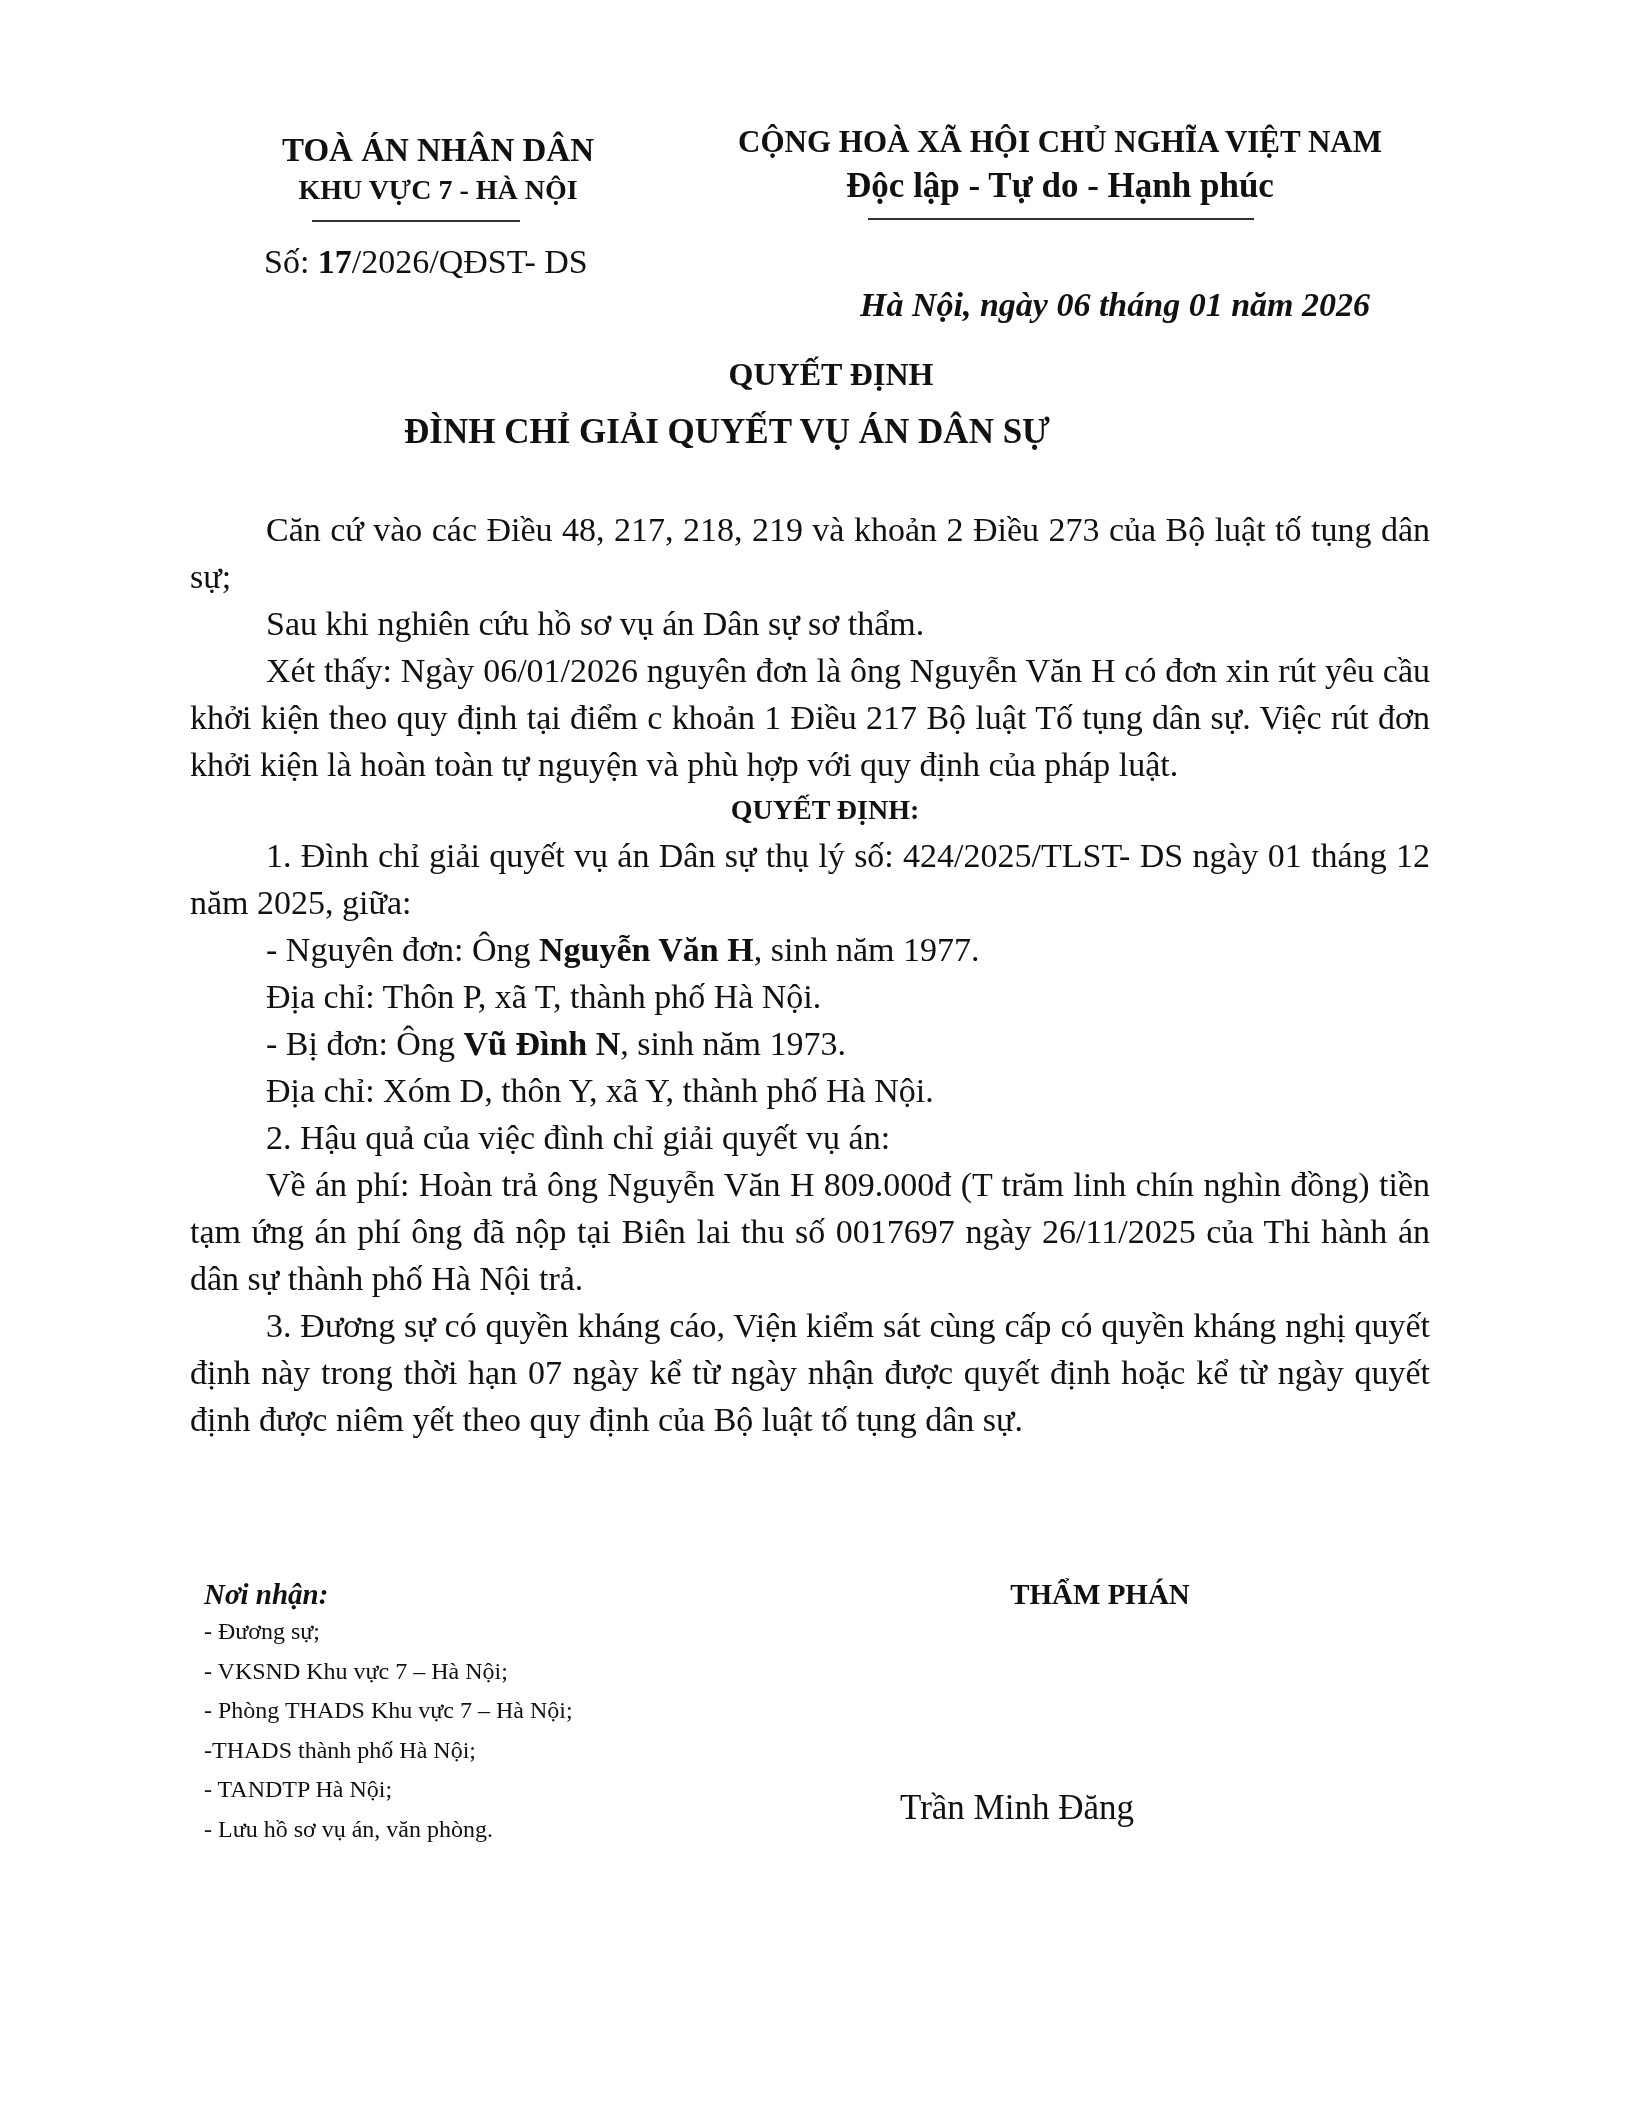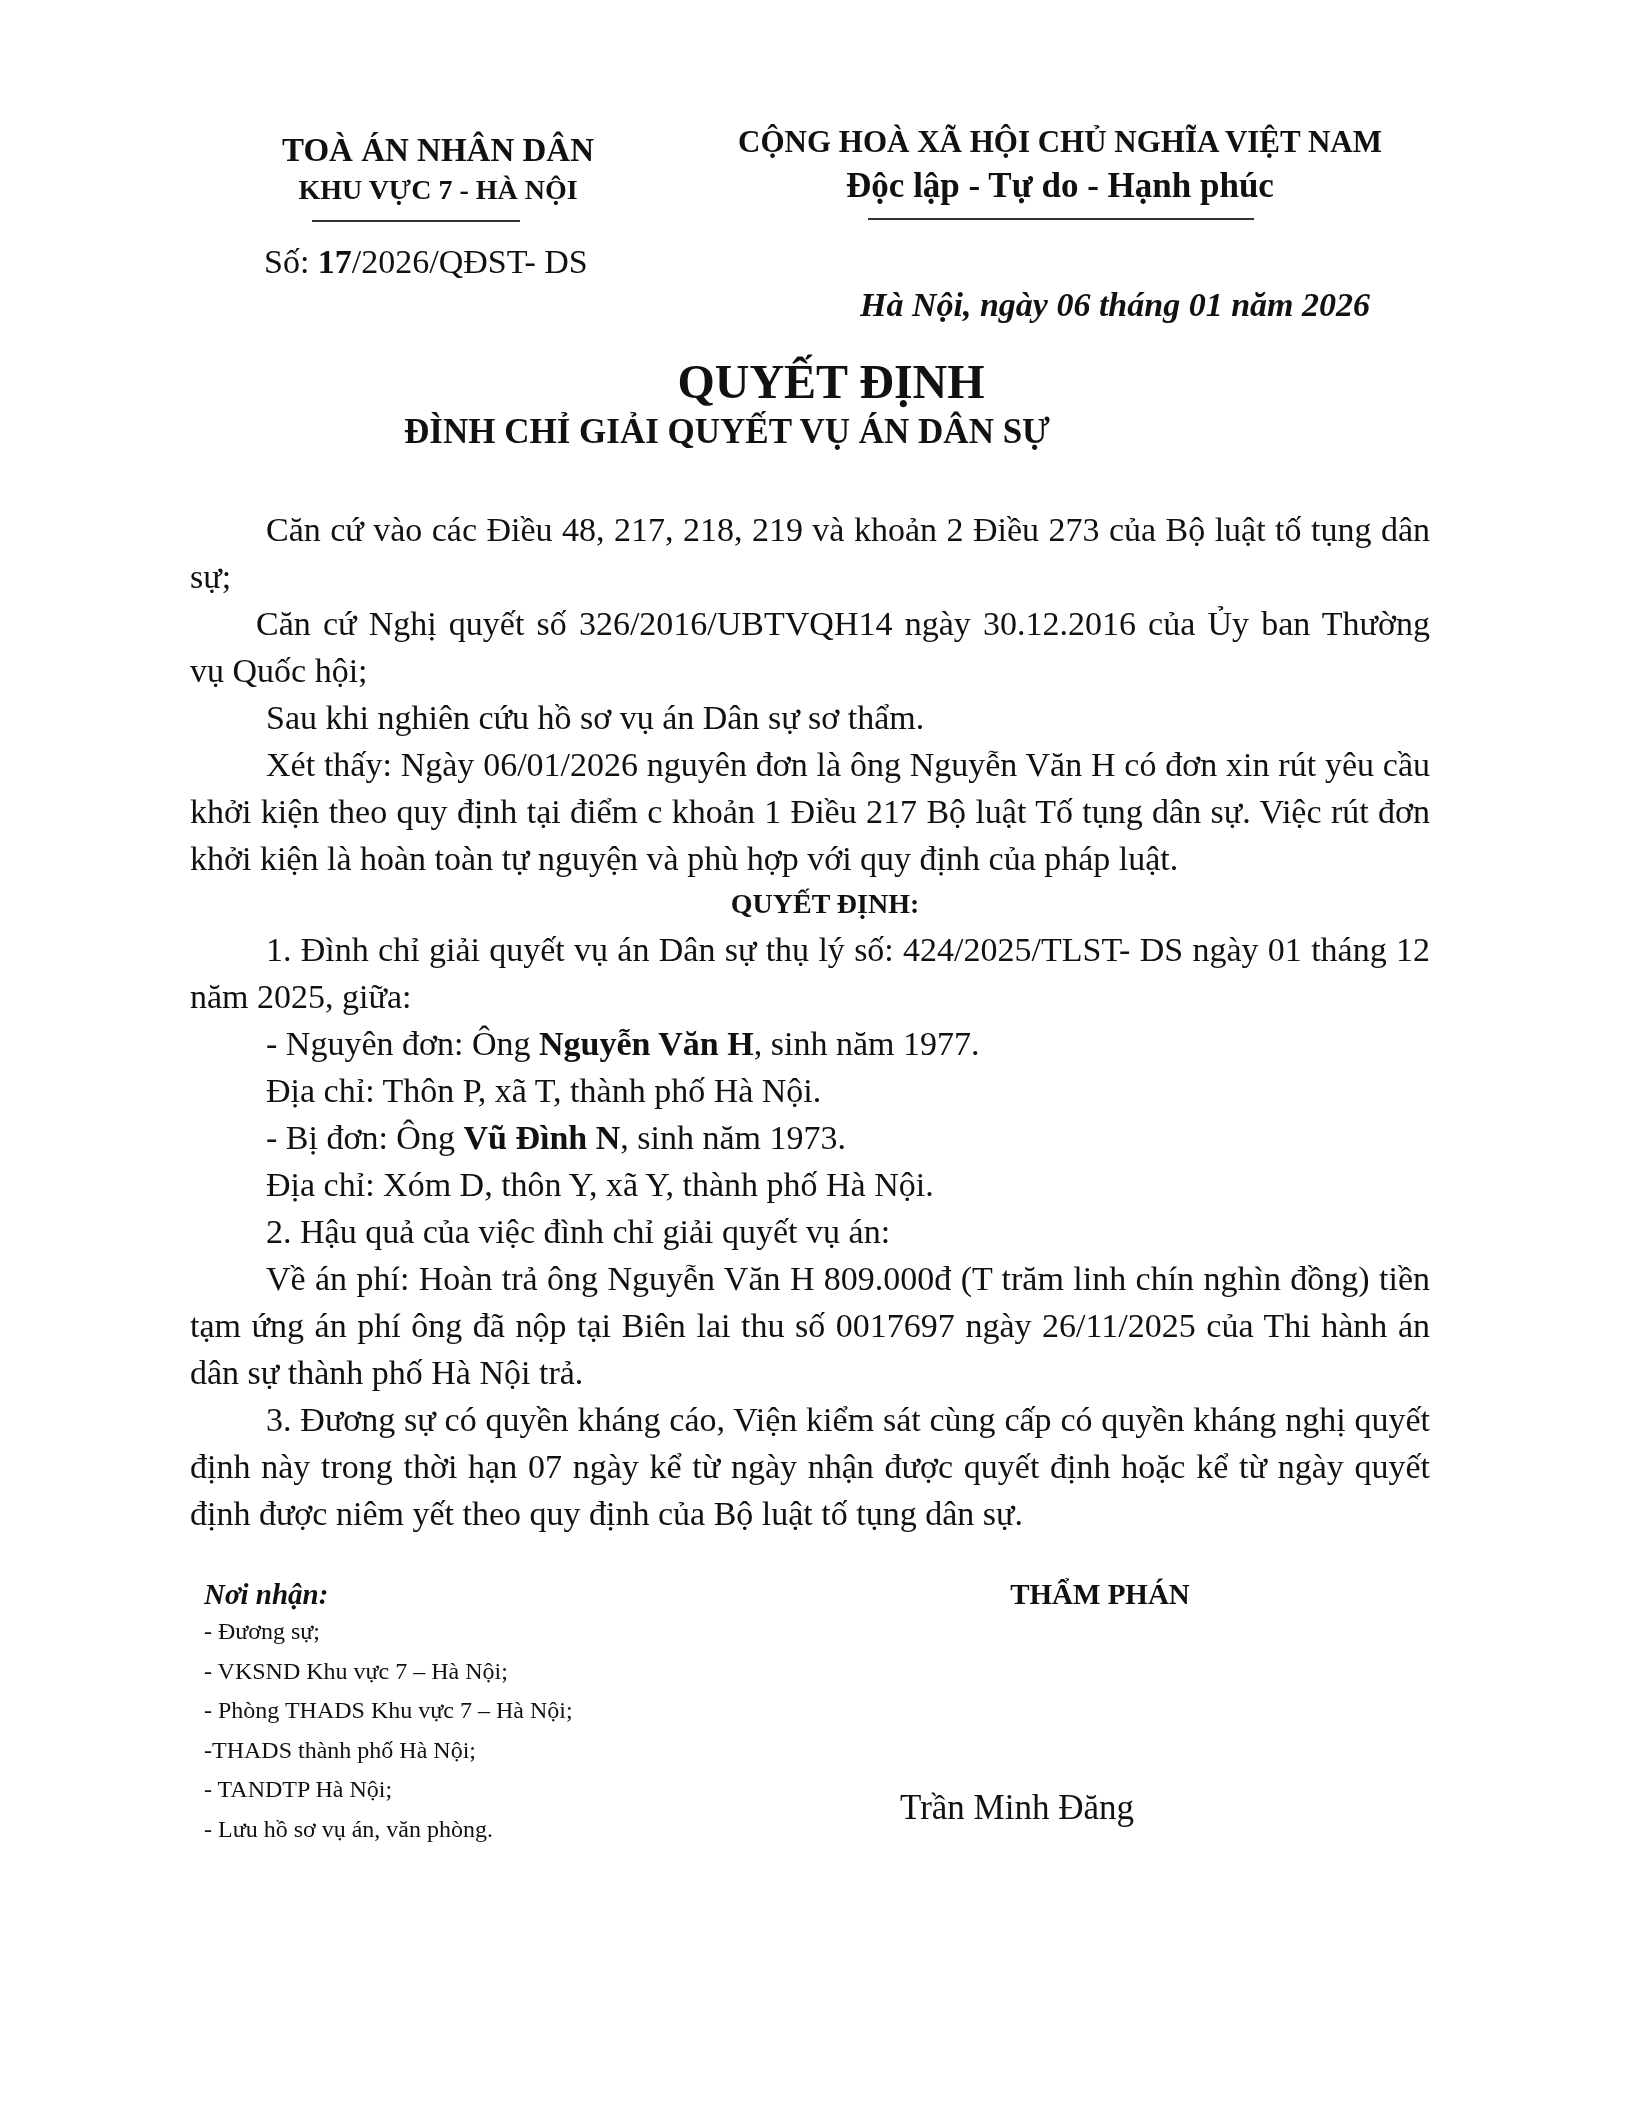--- a/index.html
+++ b/index.html
@@ -47,21 +47,21 @@
     }
     .place-date {
       left: 700px; width: 720px; text-align: center;
       top: 288px; font-size: 34px; font-weight: bold; font-style: italic; line-height: 1;
       padding-left: 110px; box-sizing: border-box;
     }
 
     
     .title-main {
       left: 0; width: 1632px; text-align: center;
-      top: 358px; font-size: 48px; font-weight: bold; line-height: 1;
+      top: 358px; font-size: 32px; font-weight: bold; line-height: 1;
       padding-left: 30px; box-sizing: border-box;
     }
     .title-sub {
       left: 0; width: 1424px; text-align: center;
       top: 414px; font-size: 35px; font-weight: bold; line-height: 1;
       padding-left: 30px; box-sizing: border-box;
     }
 
     
     .body-text {
@@ -117,21 +117,20 @@
 <div class="abs nation" style="top:126px;">CỘNG HOÀ XÃ HỘI CHỦ NGHĨA VIỆT NAM</div>
 <div class="abs motto" style="top:168px;">Độc lập - Tự do - Hạnh phúc</div>
 <div class="abs motto-line"></div>
 <div class="abs place-date">Hà Nội, ngày 06 tháng 01 năm 2026</div>
 
 <div class="abs title-main">QUYẾT ĐỊNH</div>
 <div class="abs title-sub">ĐÌNH CHỈ GIẢI QUYẾT VỤ ÁN DÂN SỰ</div>
 
 <div class="abs body-text" style="top:506px;">
   <p class="para">Căn cứ vào các Điều 48, 217, 218, 219 và khoản 2 Điều 273 của Bộ luật tố tụng dân sự;</p>
-  <p class="para indent-small">Căn cứ Nghị quyết số 326/2016/UBTVQH14 ngày 30.12.2016 của Ủy ban Thường vụ Quốc hội;</p>
   <p class="para">Sau khi nghiên cứu hồ sơ vụ án Dân sự sơ thẩm.</p>
   <p class="para">Xét thấy: Ngày 06/01/2026 nguyên đơn là ông Nguyễn Văn H có đơn xin rút yêu cầu khởi kiện theo quy định tại điểm c khoản 1 Điều 217 Bộ luật Tố tụng dân sự. Việc rút đơn khởi kiện là hoàn toàn tự nguyện và phù hợp với quy định của pháp luật.</p>
   <p class="section-heading">QUYẾT ĐỊNH:</p>
   <p class="para">1. Đình chỉ giải quyết vụ án Dân sự thụ lý số: 424/2025/TLST- DS ngày 01 tháng  12 năm 2025, giữa:</p>
   <p class="para"><span>- Nguyên đơn: Ông </span><span class="bold">Nguyễn Văn H</span><span>, sinh năm 1977.</span></p>
   <p class="para">Địa chỉ: Thôn P, xã T, thành phố Hà Nội.</p>
   <p class="para"><span>- Bị đơn: Ông </span><span class="bold">Vũ Đình N</span><span>, sinh năm 1973.</span></p>
   <p class="para">Địa chỉ: Xóm D, thôn Y, xã Y, thành phố Hà Nội.</p>
   <p class="para">2. Hậu quả của việc đình chỉ giải quyết vụ án:</p>
   <p class="para">Về án phí: Hoàn trả ông Nguyễn Văn H  809.000đ (T trăm linh chín nghìn đồng) tiền tạm ứng án phí ông đã nộp tại Biên lai thu số 0017697 ngày 26/11/2025 của Thi hành án dân sự thành phố Hà Nội trả.</p>

